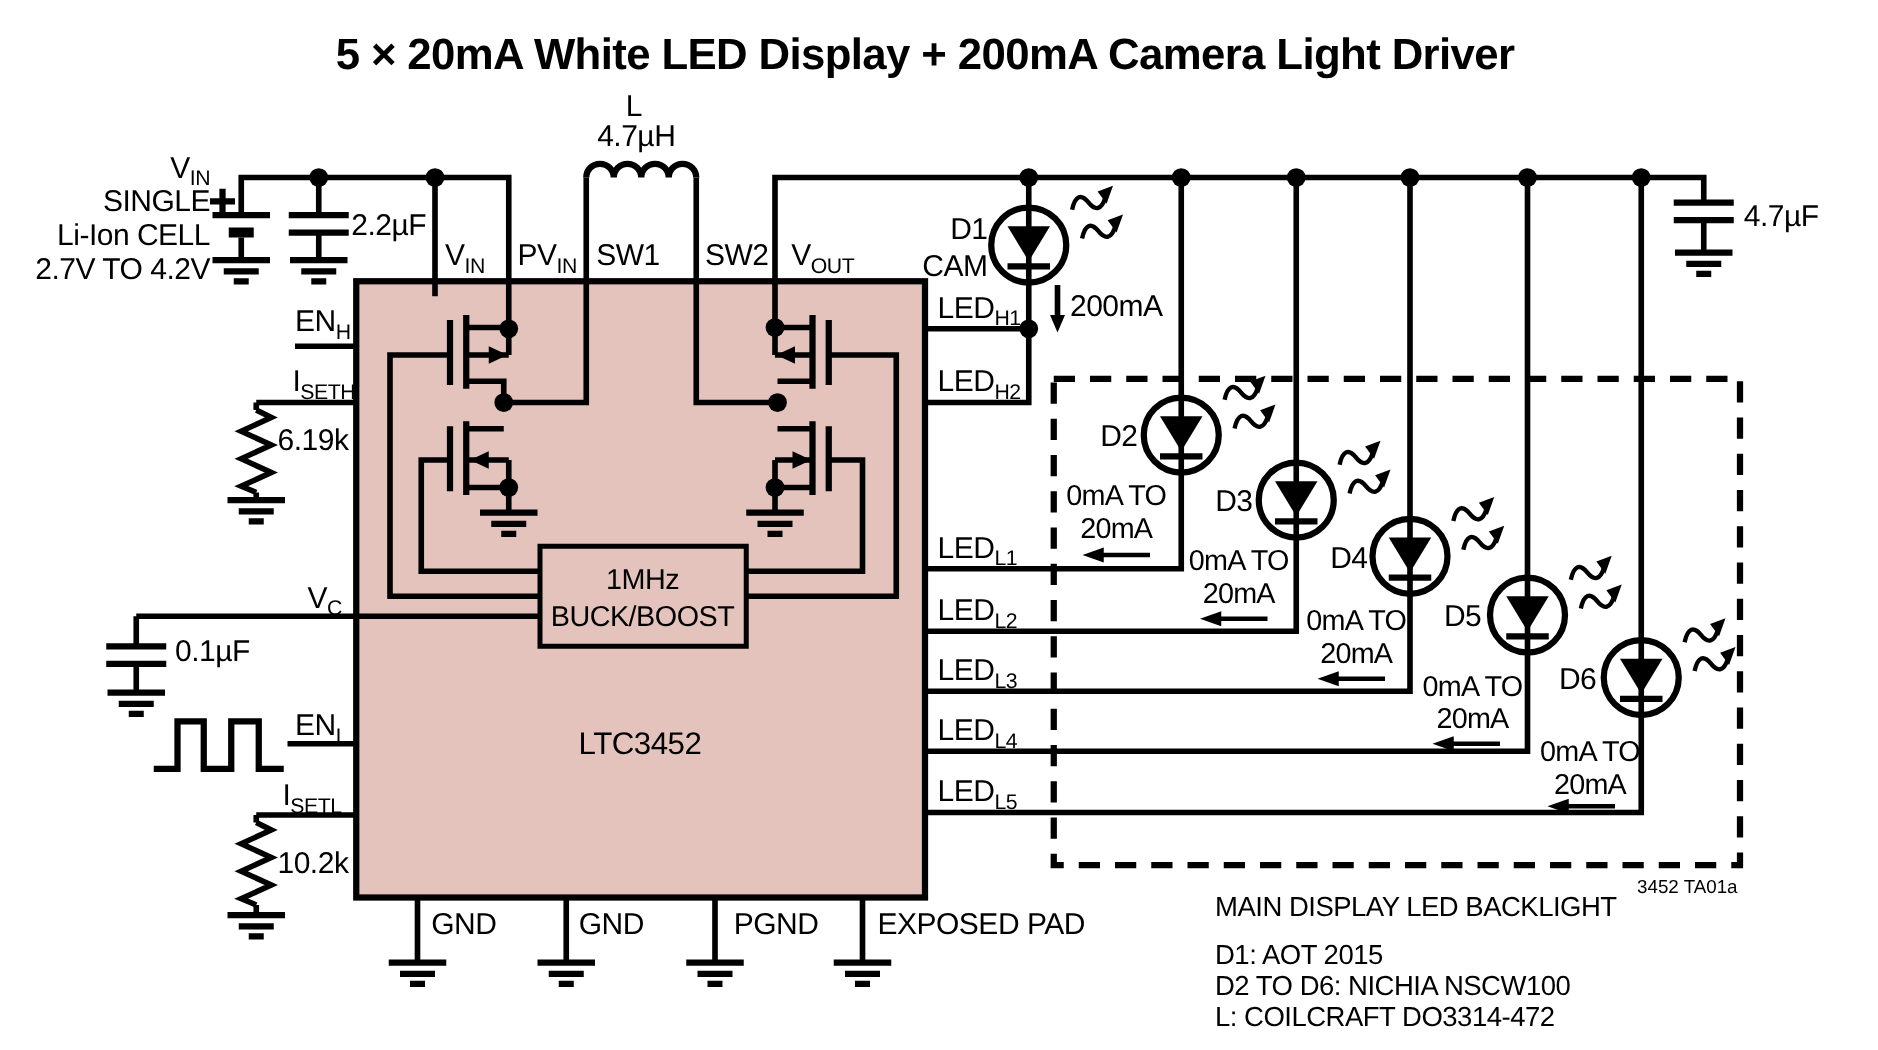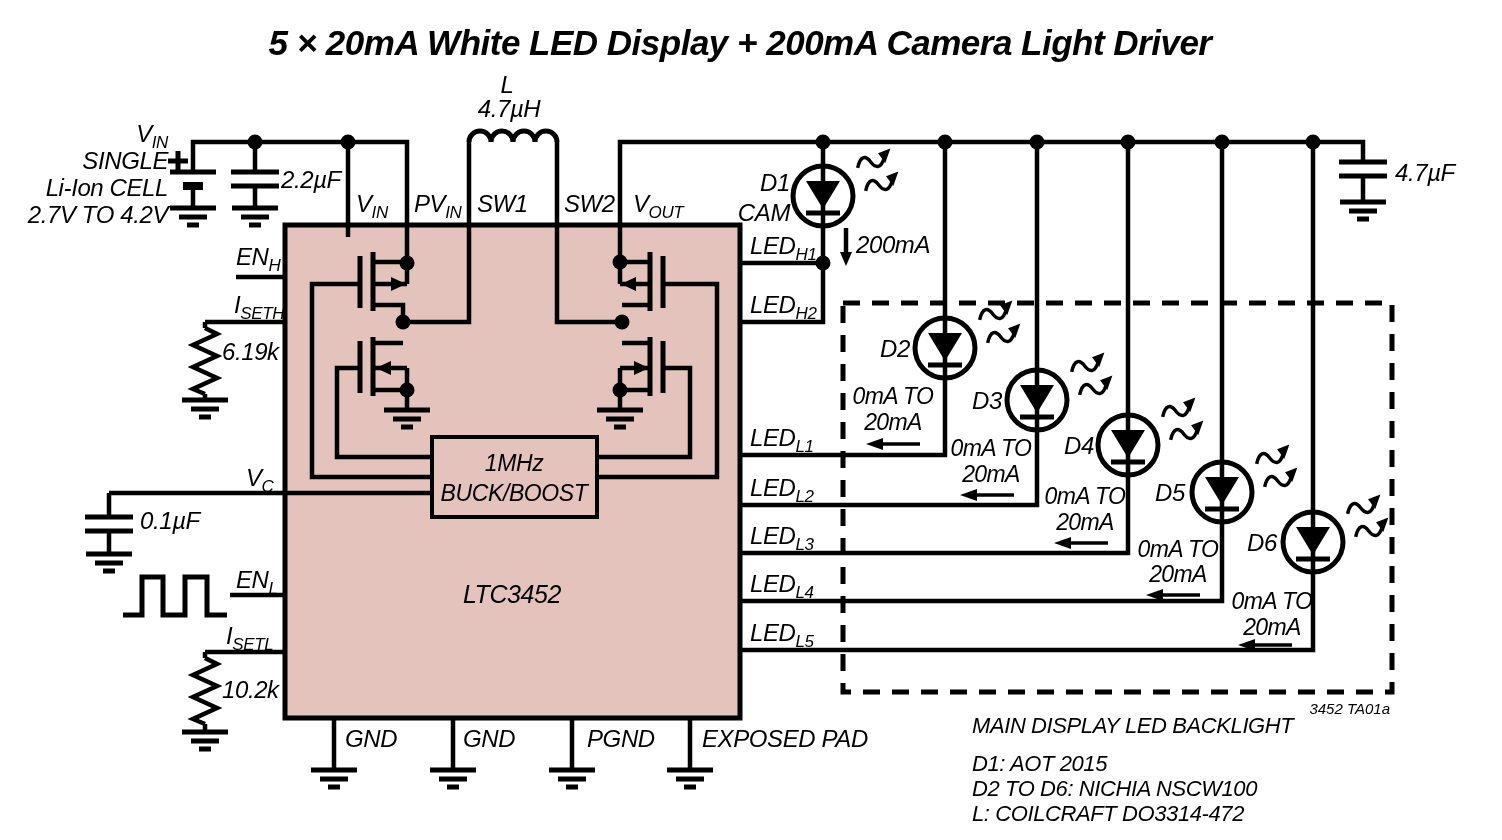--- a/index.html
+++ b/index.html
@@ -1,16 +1,16 @@
 <!DOCTYPE html>
 <html><head>
 <meta charset="utf-8">
 <style>
   html,body{margin:0;padding:0;background:#ffffff;}
-  .page{width:1502px;height:840px;background:#ffffff;position:relative;overflow:hidden;font-style:italic;}
+  .page{width:1502px;height:840px;background:#ffffff;position:relative;overflow:hidden;}
   svg{display:block;}
   text{font-family:"Liberation Sans",sans-serif;fill:#000;}
   .title{font-size:35px;font-weight:bold;letter-spacing:-0.5px;}
   .lbl{font-size:24px;letter-spacing:-0.4px;}
   .sub{font-size:17px;}
   .ann{font-size:23px;letter-spacing:-0.6px;}
   .note{font-size:22px;letter-spacing:-0.4px;}
   .small{font-size:15px;}
   .big{font-size:25px;letter-spacing:-0.4px;}
   .blk{font-size:23px;letter-spacing:-0.4px;}

